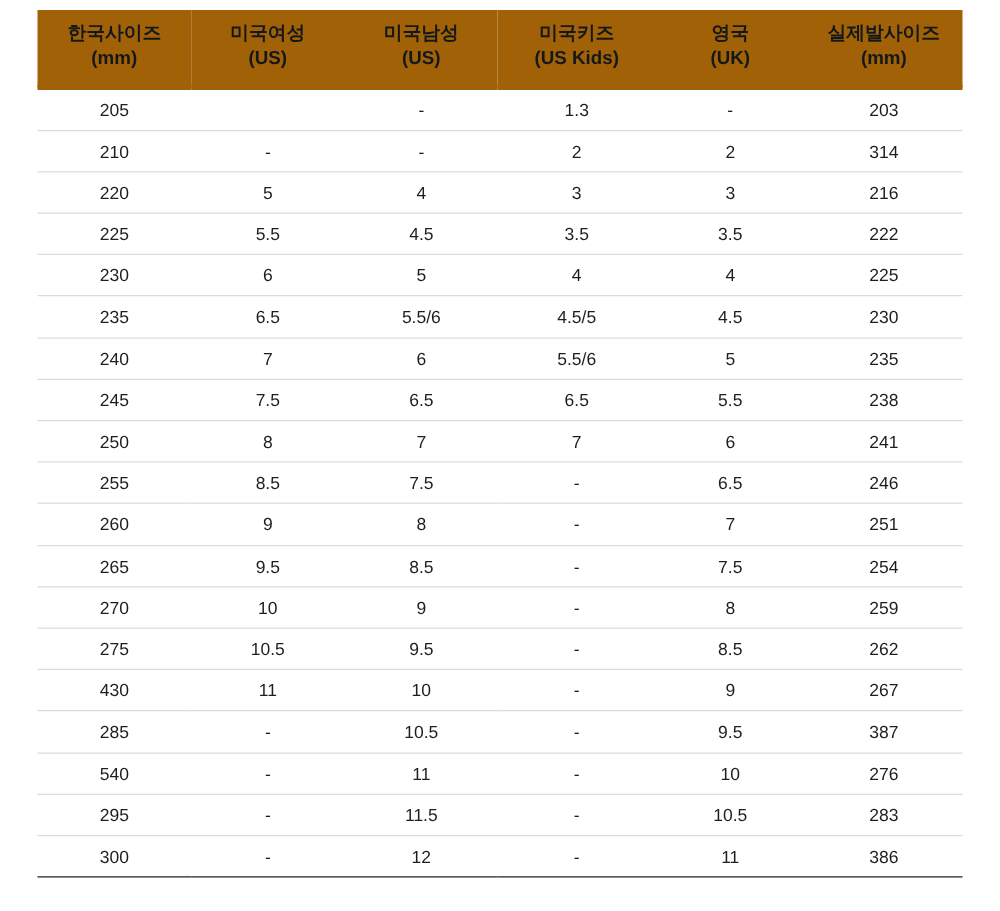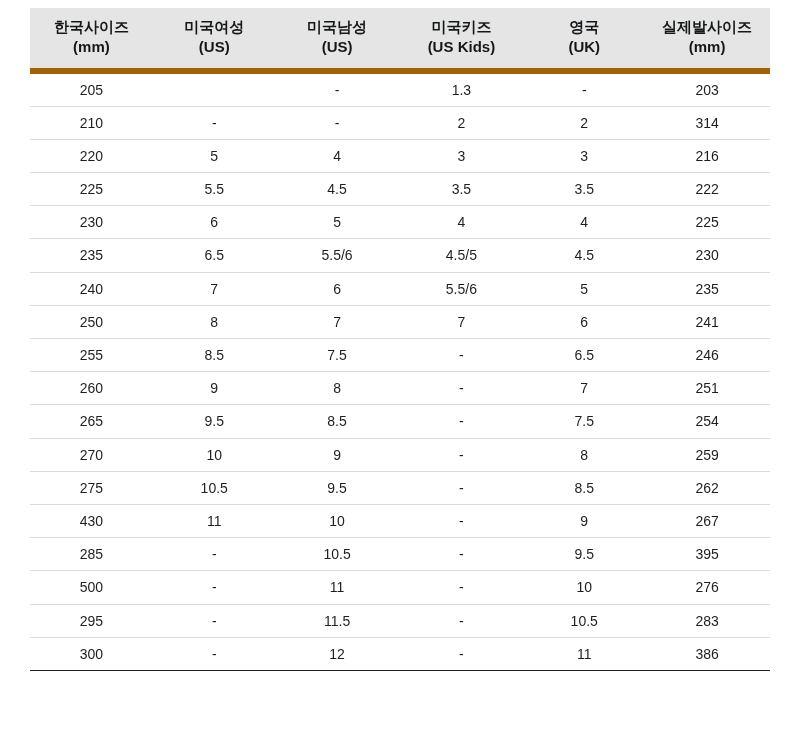--- a/index.html
+++ b/index.html
@@ -21,21 +21,21 @@
     padding: 0;
     position: relative;
   }
   table.size-table {
     border-collapse: collapse;
     width: 740px;
     margin: 8px auto 0 auto;
     table-layout: fixed;
   }
   table.size-table thead tr {
-    background: #e5e5e5;
+    background: #a16207;
   }
   table.size-table thead th {
     font-size: 15px;
     font-weight: bold;
     color: #15181a;
     text-align: center;
     padding: 9px 2px 10px 2px;
     line-height: 1.35;
     border: none;
     vertical-align: middle;
@@ -46,21 +46,21 @@
   table.size-table tbody td {
     font-size: 14px;
     color: #1c1f21;
     text-align: center;
     padding: 7px 2px 7px 2px;
     border-bottom: 1px solid #d9dcdd;
     line-height: 1.3;
     height: 15px;
   }
   table.size-table tbody tr:first-child td {
-    border-top: 6px solid #a16207;
+    border-top: 4px solid #a16207;
   }
   table.size-table tbody tr:last-child td {
     border-bottom: 1px solid #1e2224;
   }
   col.c0 { width: 16.6%; }
   col.c1 { width: 16.6%; }
   col.c2 { width: 16.6%; }
   col.c3 { width: 17.0%; }
   col.c4 { width: 16.2%; }
   col.c5 { width: 17.0%; }
@@ -157,20 +157,28 @@
         </tr>
         <tr>
           <td>240</td>
           <td>7</td>
           <td>6</td>
           <td>5.5/6</td>
           <td>5</td>
           <td>235</td>
         </tr>
         <tr>
+          <td>245</td>
+          <td>7.5</td>
+          <td>6.5</td>
+          <td>6.5</td>
+          <td>5.5</td>
+          <td>238</td>
+        </tr>
+        <tr>
           <td>250</td>
           <td>8</td>
           <td>7</td>
           <td>7</td>
           <td>6</td>
           <td>241</td>
         </tr>
         <tr>
           <td>255</td>
           <td>8.5</td>
@@ -218,24 +226,24 @@
           <td>-</td>
           <td>9</td>
           <td>267</td>
         </tr>
         <tr>
           <td>285</td>
           <td>-</td>
           <td>10.5</td>
           <td>-</td>
           <td>9.5</td>
-          <td>395</td>
-        </tr>
-        <tr>
-          <td>500</td>
+          <td>387</td>
+        </tr>
+        <tr>
+          <td>540</td>
           <td>-</td>
           <td>11</td>
           <td>-</td>
           <td>10</td>
           <td>276</td>
         </tr>
         <tr>
           <td>295</td>
           <td>-</td>
           <td>11.5</td>

